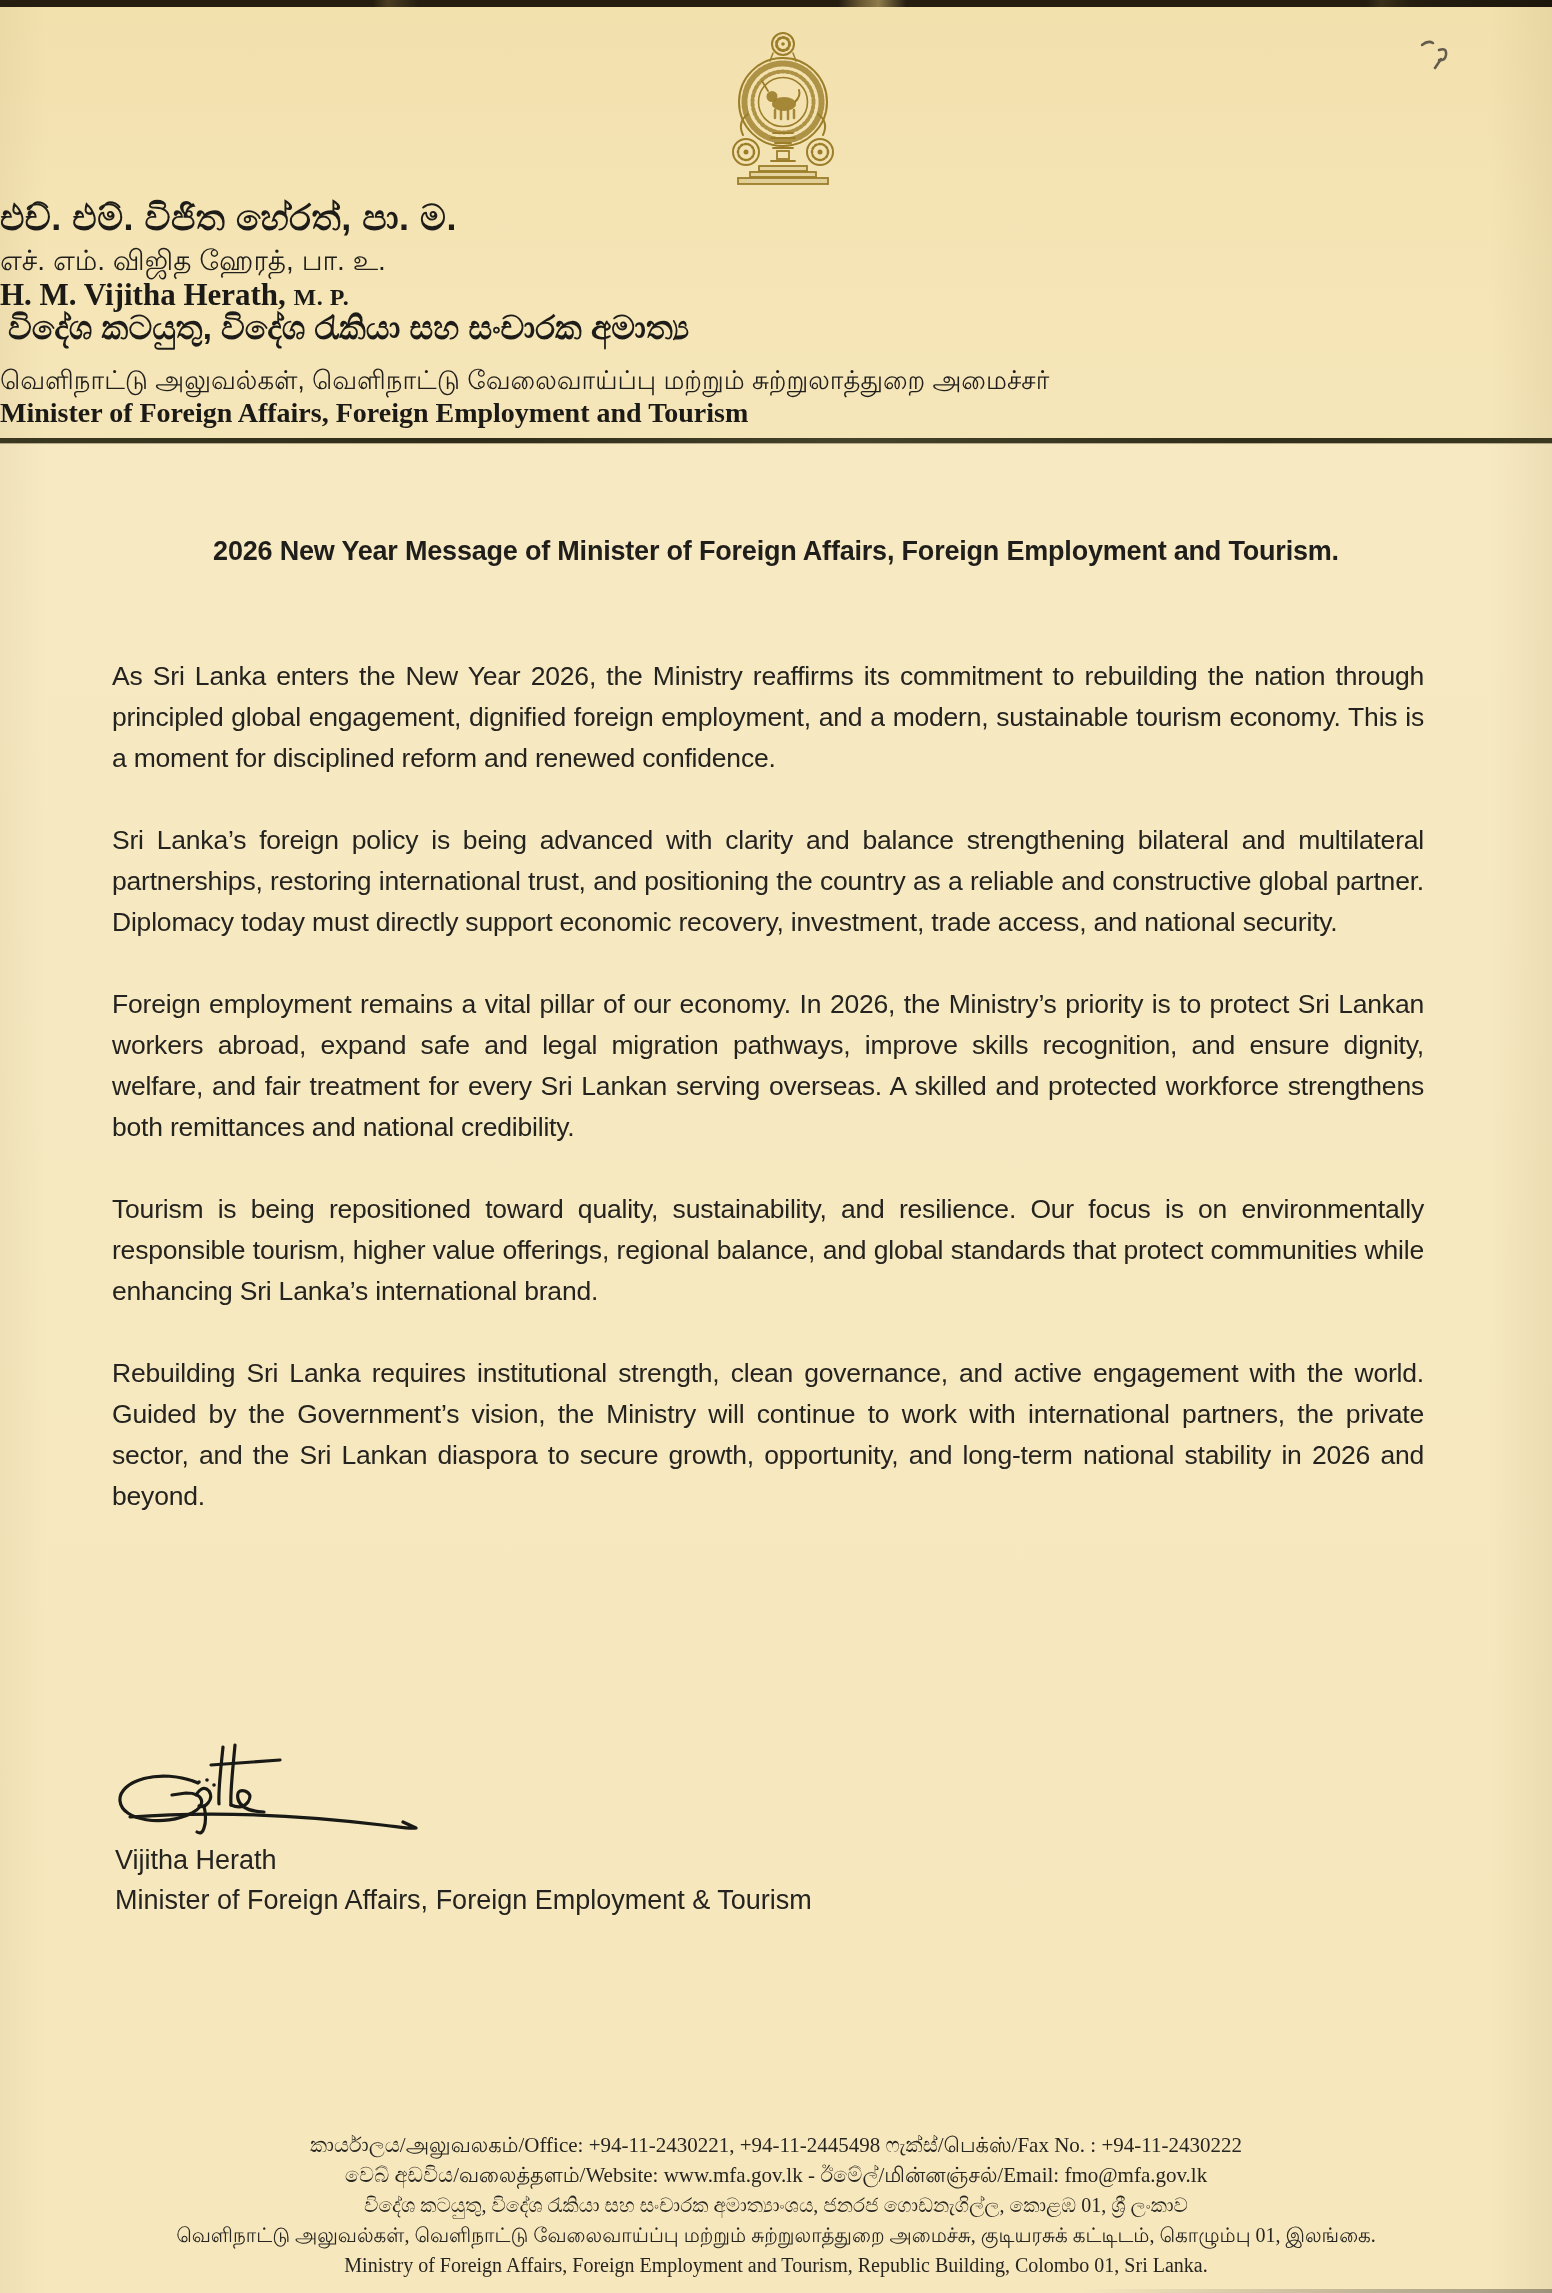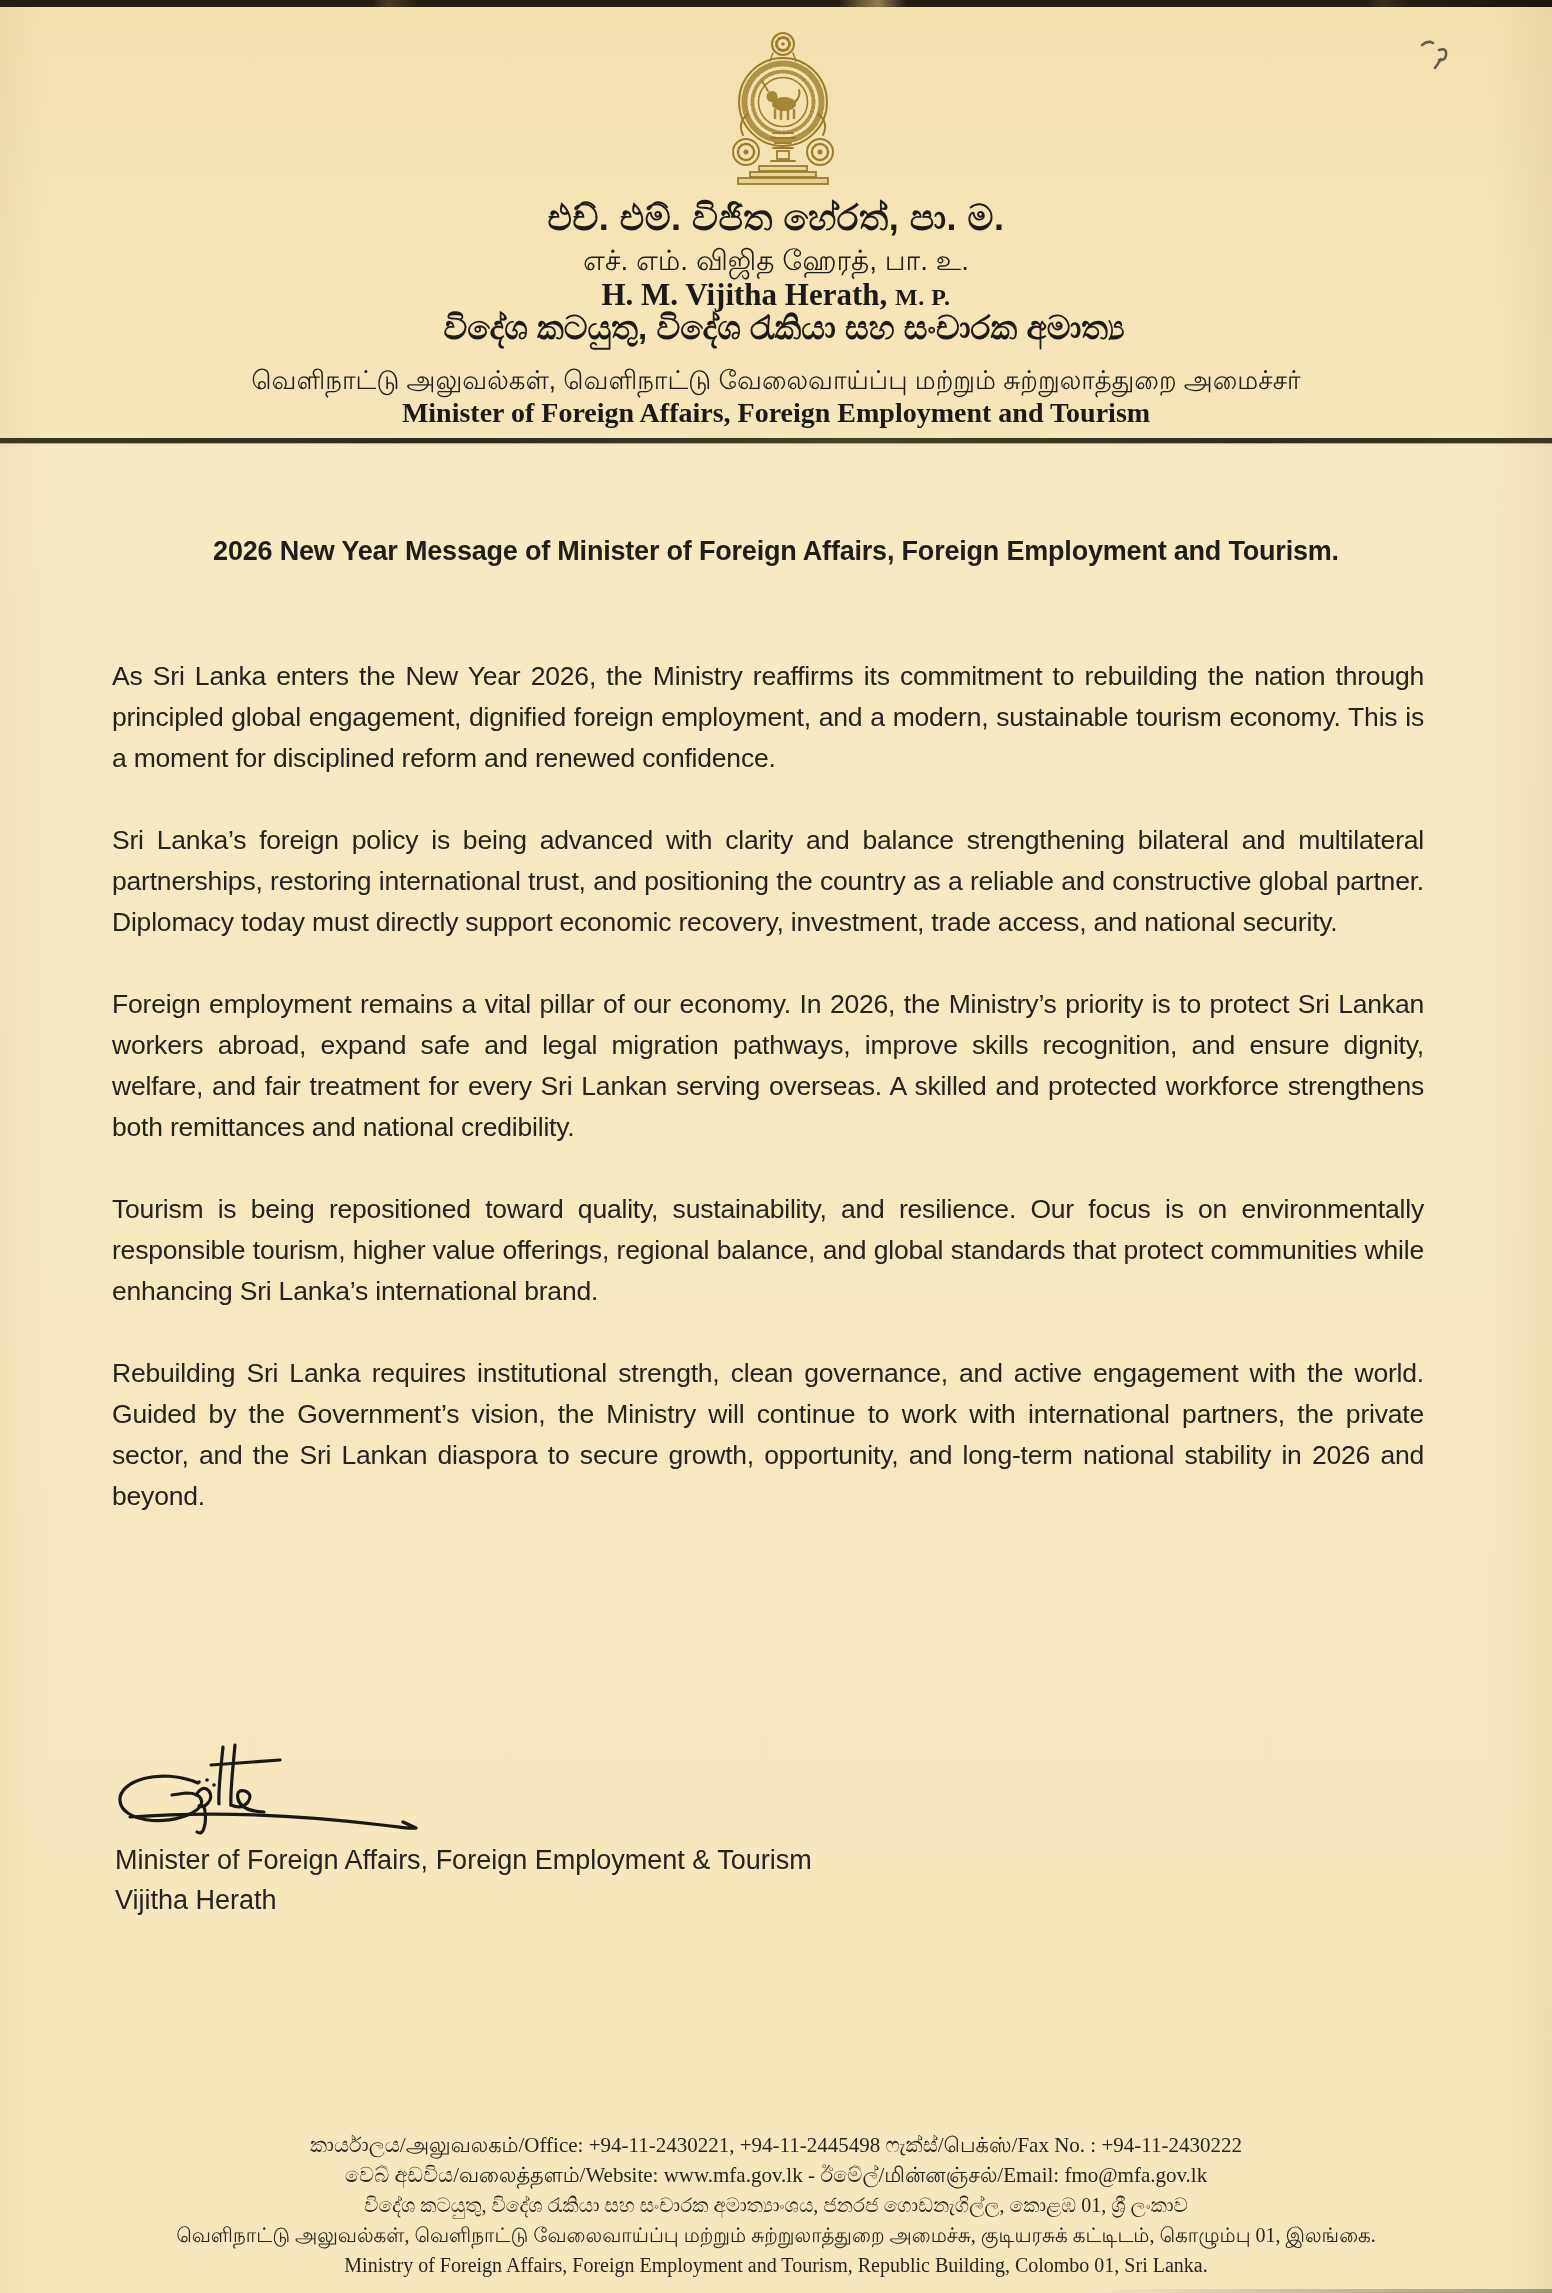--- a/index.html
+++ b/index.html
@@ -15,21 +15,21 @@
     color:#22211d;
   }
   .scan-top-strip{
     position:absolute;left:0;top:0;width:100%;height:7px;
     background:linear-gradient(90deg,#241d10 0%,#241d10 24%,#4a3d22 25%,#241d10 27%,#241d10 54%,#6b5a33 55.5%,#8f7c4c 56.6%,#241d10 58.4%,#241d10 88%,#3a301a 89%,#241d10 91%,#1c160c 100%);
   }
   .scan-bottom-sliver{
     position:absolute;right:0;bottom:0;width:470px;height:4px;
     background:linear-gradient(90deg, rgba(110,104,92,0) 0%, rgba(110,104,92,.40) 60%, rgba(90,85,74,.55) 100%);
   }
-  .centered{position:absolute;left:0;width:100%;text-align:center;}
+  .centered{position:absolute;left:0;width:100%;}
   .si-name{top:196px;font-size:36px;line-height:44px;font-weight:700;color:#1d1c18;letter-spacing:.5px;}
   .ta-name{top:244px;font-size:28px;line-height:34px;font-weight:500;color:#201f1b;}
   .en-name{top:276px;font-size:31px;line-height:38px;font-weight:700;font-family:"Liberation Serif","DejaVu Serif",serif;color:#1b1a16;}
   .en-name .postnominal{font-size:24px;letter-spacing:.5px;}
   .si-office{top:308px;font-size:33px;line-height:40px;font-weight:700;color:#1d1c18;padding-left:8px;}
   .ta-office{top:364px;font-size:26px;line-height:32px;font-weight:500;color:#201f1b;}
   .en-office{top:395px;font-size:28px;line-height:36px;font-weight:700;font-family:"Liberation Serif","DejaVu Serif",serif;color:#1b1a16;}
   .rule{
     position:absolute;left:0;top:438px;width:100%;height:5px;
     background:linear-gradient(90deg,#3a3820 0%,#2e2c18 30%,#44422a 55%,#302e19 80%,#3a3820 100%);
@@ -142,22 +142,22 @@
       <circle cx="107" cy="37" r="1.8" fill="#191915" stroke="none"></circle>
       <circle cx="114" cy="42" r="1.8" fill="#191915" stroke="none"></circle>
       <path d="M123,4 C 121,24 118,48 119,61"></path>
       <path d="M135,2 C 133,24 130,50 131,62"></path>
       <path d="M111,22 L 180,17"></path>
       <path d="M131,62 q 11,5 17,-3 q 5,-8 -3,-11 q -9,-2 -7,8 q 3,12 26,13"></path>
     </g>
   </svg>
 
   <div class="signoff">
+    <div>Vijitha Herath</div>
     <div>Minister of Foreign Affairs, Foreign Employment &amp; Tourism</div>
-    <div>Vijitha Herath</div>
   </div>
 
   <div class="footer">
     <div class="f1">කාර්යාලය/அலுவலகம்/Office: +94-11-2430221, +94-11-2445498 ෆැක්ස්/பெக்ஸ்/Fax No. : +94-11-2430222</div>
     <div class="f2">වෙබ් අඩවිය/வலைத்தளம்/Website: www.mfa.gov.lk - ඊමේල්/மின்னஞ்சல்/Email: fmo@mfa.gov.lk</div>
     <div class="f3">විදේශ කටයුතු, විදේශ රැකියා සහ සංචාරක අමාත්‍යාංශය, ජනරජ ගොඩනැගිල්ල, කොළඹ 01, ශ්‍රී ලංකාව</div>
     <div class="f4">வெளிநாட்டு அலுவல்கள், வெளிநாட்டு வேலைவாய்ப்பு மற்றும் சுற்றுலாத்துறை அமைச்சு, குடியரசுக் கட்டிடம், கொழும்பு 01, இலங்கை.</div>
     <div class="f5">Ministry of Foreign Affairs, Foreign Employment and Tourism, Republic Building, Colombo 01, Sri Lanka.</div>
   </div>
 

